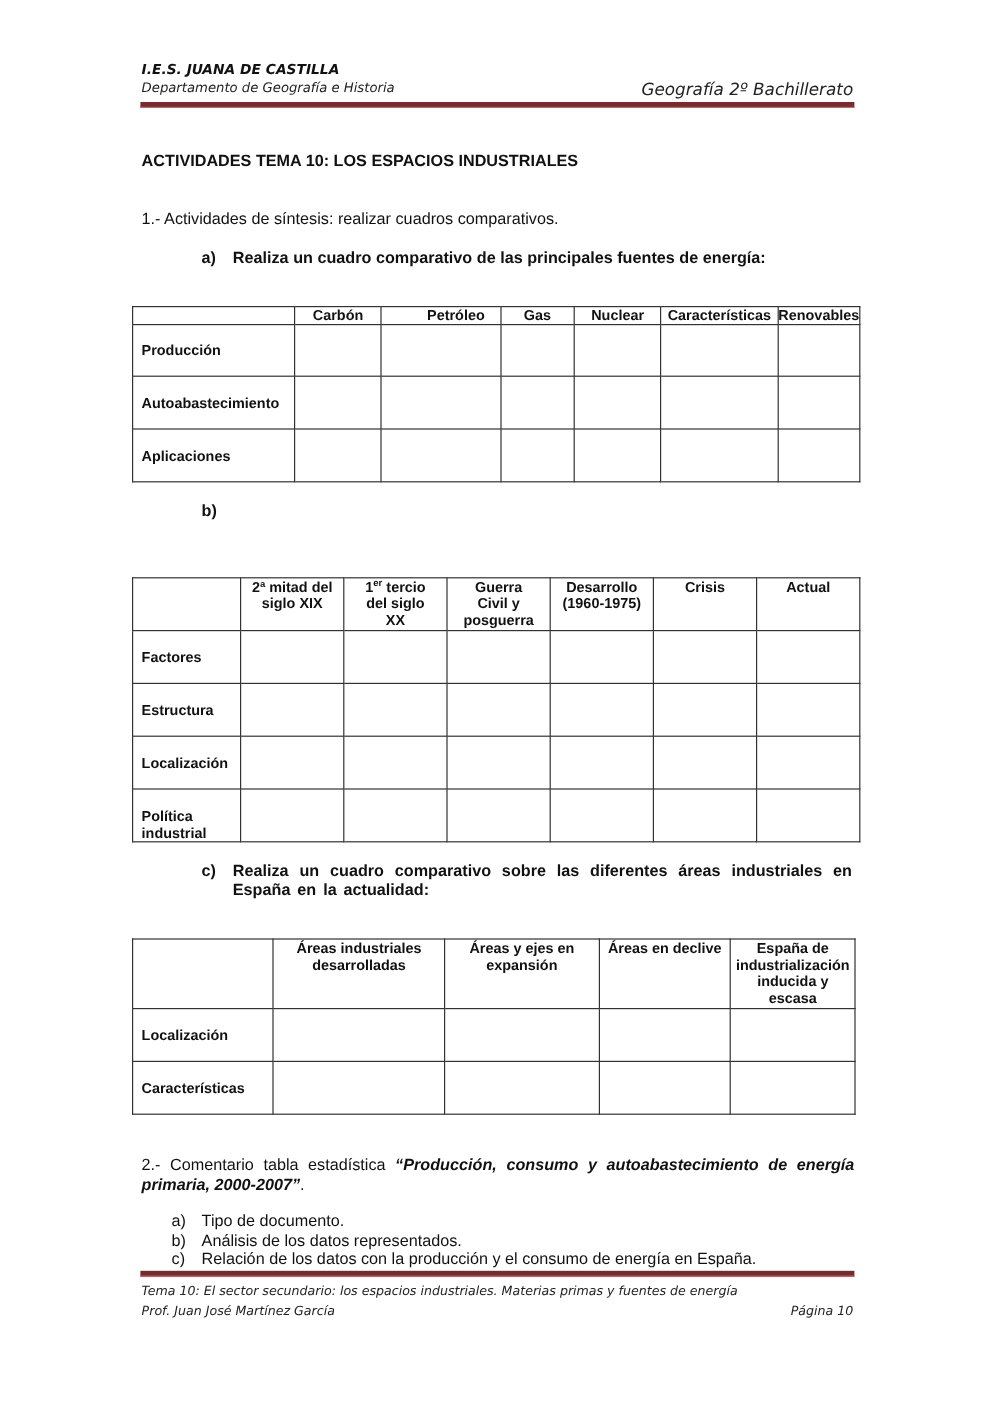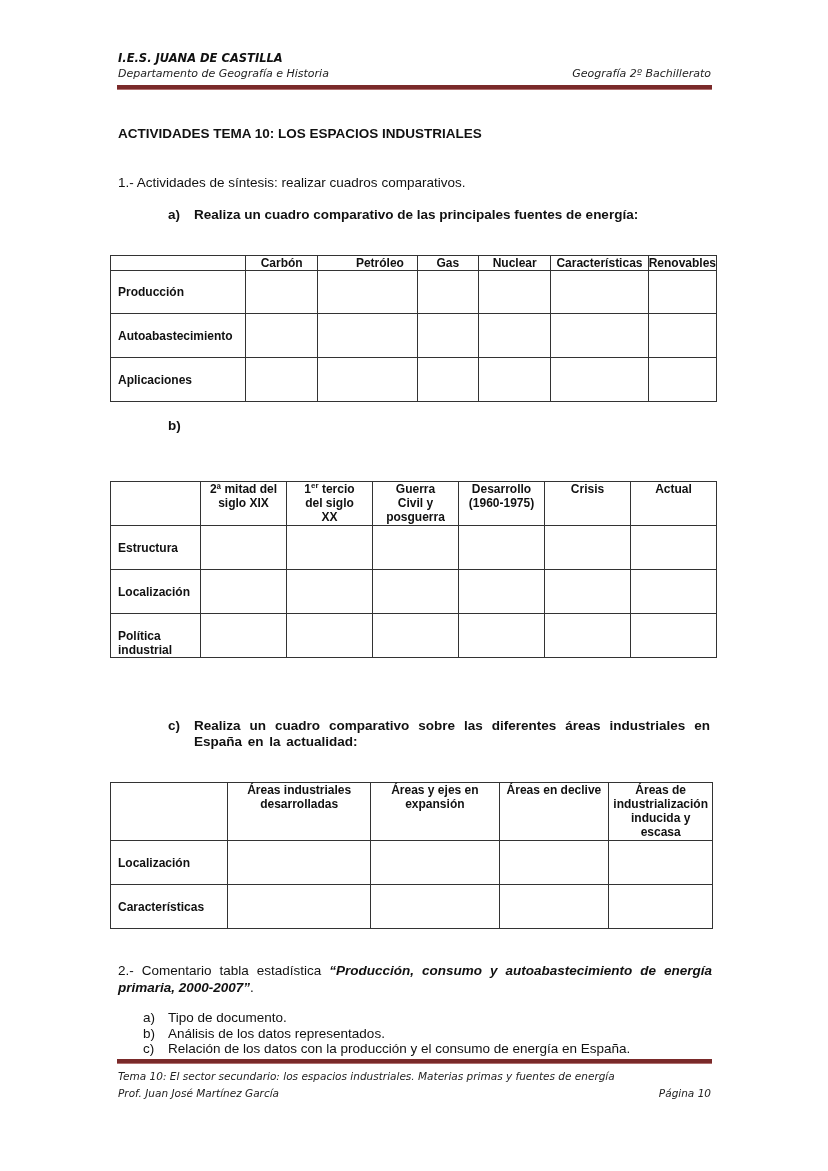--- a/index.html
+++ b/index.html
@@ -1,20 +1,20 @@
 <!DOCTYPE html>
 <html><head>
 <meta charset="utf-8">
 <style>
   html, body { margin:0; padding:0; background:#ffffff; }
   body { width:828px; height:1171px; position:relative; font-family:"Liberation Sans", sans-serif; color:#111; }
   .abs { position:absolute; }
   .hdr-title { left:118px; top:51px; font-family:"DejaVu Sans", sans-serif; font-style:italic; font-weight:bold; font-size:11.5px;text-align:right; }
   .hdr-dept { left:118px; top:67px; font-family:"DejaVu Sans", sans-serif; font-style:italic; font-size:11px; color:#222; }
-  .hdr-subj { right:117px; top:67px; font-family:"DejaVu Sans", sans-serif; font-style:italic; font-size:11px; color:#222; text-align:right; }
+  .hdr-subj { right:117px; top:67px; font-family:"DejaVu Sans", sans-serif; font-style:italic; font-size:14px; color:#222; text-align:right; }
   .rule { left:117px; width:595px; height:4px; background:#7a2a2a; border-bottom:1px solid #b07070; }
   .doc-title { left:118px; top:126px; font-weight:bold; font-size:13.5px; }
   .sec1 { left:118px; top:175px; font-size:13.5px; }
   .item-head { font-weight:bold; font-size:13.5px; line-height:16px; }
   .item-head .lbl { position:absolute; left:0; }
   .item-head .txt { position:absolute; left:26px; text-align:justify; text-align-last:left; }
   table.grid { position:absolute; border-collapse:collapse; font-size:12px; font-weight:bold; }
   table.grid td, table.grid th { border:1px solid #333; padding:0; }
   table.grid th { font-weight:bold; vertical-align:top; text-align:center; line-height:14px; }
   table.grid td.rowlbl { text-align:left; padding-left:7px; vertical-align:middle; font-weight:bold; }
@@ -109,20 +109,29 @@
       <span>posguerra</span>
     </th>
     <th style="width:85px;">
       <span>Desarrollo</span><br>
       <span>(1960-1975)</span>
     </th>
     <th style="width:85px;">Crisis</th>
     <th>Actual</th>
   </tr>
   <tr style="height:44px;">
+    <td class="rowlbl">Factores</td>
+    <td></td>
+        <td></td>
+        <td></td>
+        <td></td>
+        <td></td>
+        <td></td>
+  </tr>
+  <tr style="height:44px;">
     <td class="rowlbl">Estructura</td>
     <td></td>
         <td></td>
         <td></td>
         <td></td>
         <td></td>
         <td></td>
   </tr>
   <tr style="height:44px;">
     <td class="rowlbl">Localización</td>
@@ -153,21 +162,21 @@
   <span class="txt" style="width:516px; word-spacing:2px;">Realiza un cuadro comparativo sobre las diferentes áreas industriales en España en la actualidad:</span>
 </div>
 
 <table class="grid" style="left:110px; top:782px; width:603px;">
   <tbody>
       <tr style="height:58px;">
     <th style="width:120px;"></th>
     <th style="width:120px; padding:0 14px;">Áreas industriales desarrolladas</th>
     <th style="width:120px; padding:0 8px;">Áreas y ejes en expansión</th>
     <th style="width:120px;">Áreas en declive</th>
-    <th style="padding:0 4px;">Áreas de industrialización inducida y escasa</th>
+    <th style="padding:0 4px;">España de industrialización inducida y escasa</th>
   </tr>
   <tr style="height:44px;">
     <td class="rowlbl">Localización</td>
     <td></td>
         <td></td>
         <td></td>
         <td></td>
   </tr>
   <tr style="height:44px;">
     <td class="rowlbl">Características</td>

